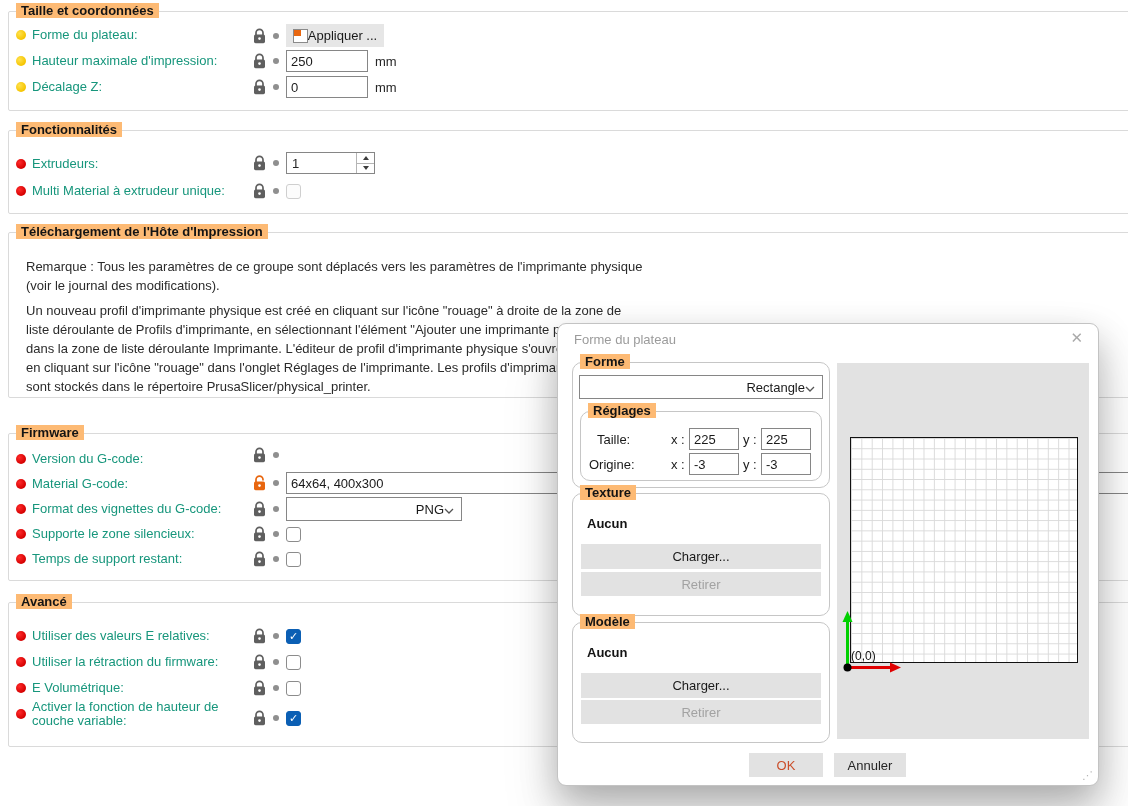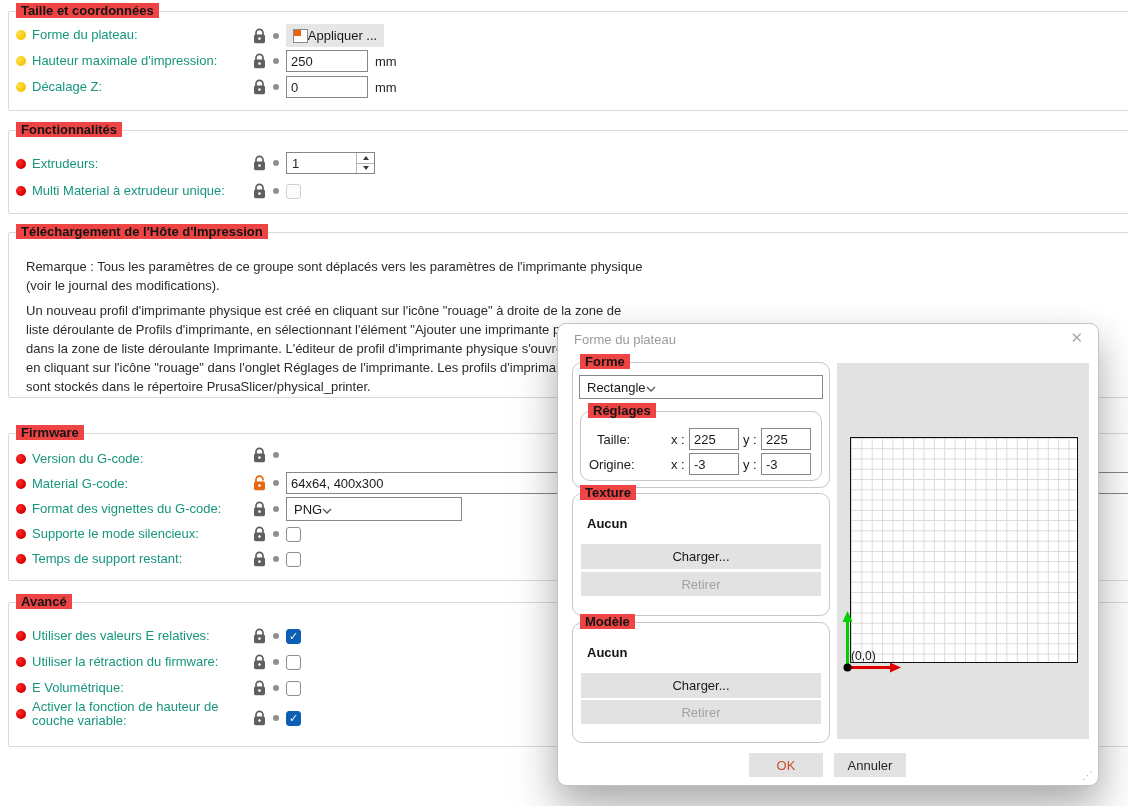--- a/index.html
+++ b/index.html
@@ -2,32 +2,32 @@
 <html><head>
 <meta charset="utf-8">
 <style>
   html,body{margin:0;padding:0}
   body{
     width:1128px;height:806px;position:relative;overflow:hidden;
     background:#ffffff;font-family:"Liberation Sans",sans-serif;font-size:13px;color:#262626;
   }
   
   .gbox{position:absolute;border:1px solid #dadada;border-radius:2px}
-  .gtitle{position:absolute;top:-9px;left:7px;background:#ef4444;padding:0 5px;font-weight:bold;color:#141414;white-space:nowrap}
+  .gtitle{position:absolute;top:-9px;left:7px;background:#fdba74;padding:0 5px;font-weight:bold;color:#141414;white-space:nowrap}
   
   .lbl{position:absolute;left:16px;display:flex;align-items:center;gap:6px;color:#17967c;white-space:pre-line;line-height:14px}
   .bullet{width:10px;height:10px;border-radius:50%;flex:0 0 auto}
   .bullet.yellow{background:radial-gradient(circle at 35% 35%, #ffe14d, #f5c400 70%)}
   .bullet.red{background:radial-gradient(circle at 35% 35%, #ff2a2a, #d40000 70%)}
   .ctl{position:absolute;left:253px;display:flex;align-items:center;gap:7px}
   .dot{width:6px;height:6px;border-radius:50%;background:#8f8f8f;flex:0 0 auto}
   .lockbtn{display:flex;align-items:center;flex:0 0 auto}
   .unit{color:#262626}
   .ti{height:20px;border:1px solid #868686;background:#fff;padding:0 4px;font:13px "Liberation Sans",sans-serif;color:#1a1a1a;display:flex;align-items:center}
-  .sel{height:22px;border:1px solid #868686;background:#fff;display:flex;align-items:center;justify-content:flex-start;padding:0 7px;color:#1a1a1a}
+  .sel{height:22px;border:1px solid #868686;background:#fff;display:flex;align-items:center;justify-content:flex-end;padding:0 7px;color:#1a1a1a}
   .cb{width:15px;height:15px;border:1px solid #8c8c8c;border-radius:3px;background:#fff;box-sizing:border-box}
   .cb.checked{background:#0b5fb4;border-color:#0b5fb4;display:flex;align-items:center;justify-content:center}
   .cb.checked::after{content:"✓";color:#fff;font-size:11px;line-height:1}
   .cb.dis{border-color:#cfcfcf;background:#fcfcfc}
   .spin{display:flex;border:1px solid #868686;background:#fff;height:22px;box-sizing:border-box}
   .spin .val{width:64px;display:flex;align-items:center;padding-left:5px}
   .spin .btns{width:17px;border-left:1px solid #b5b5b5;display:flex;flex-direction:column}
   .spin .btns>div{flex:1;display:flex;align-items:center;justify-content:center}
   .spin .btns>div+div{border-top:1px solid #b5b5b5}
   .tri-up{width:0;height:0;border-left:3.5px solid transparent;border-right:3.5px solid transparent;border-bottom:4.5px solid #3c3c3c}
@@ -214,21 +214,21 @@
   <span class="dot"></span>
   <div class="sel" style="width:160px">
     <span>PNG</span>
     <span><svg width="10" height="6" viewBox="0 0 10 6">
           <path d="M1 1 L5 5 L9 1" stroke="#555" fill="none" stroke-width="1.3"></path>
         </svg></span>
   </div>
 </div>
 <div class="lbl" style="top:527px">
   <span class="bullet red"></span>
-  <span>Supporte le mode silencieux:</span>
+  <span>Supporte le zone silencieux:</span>
 </div>
 <div class="ctl" style="top:526px">
   <span class="lockbtn">
     <svg width="13" height="16" viewBox="0 0 13 16">
         <path d="M3 7 V4.8 a3.5 3.5 0 0 1 7 0 V7" fill="none" stroke="#5f5f5f" stroke-width="1.7"></path>
         <rect x="1" y="6.6" width="11" height="8.6" rx="1.6" fill="#5f5f5f"></rect>
         <circle cx="6.5" cy="10.6" r="1.3" fill="#fff"></circle>
       </svg>
   </span>
   <span class="dot"></span>

